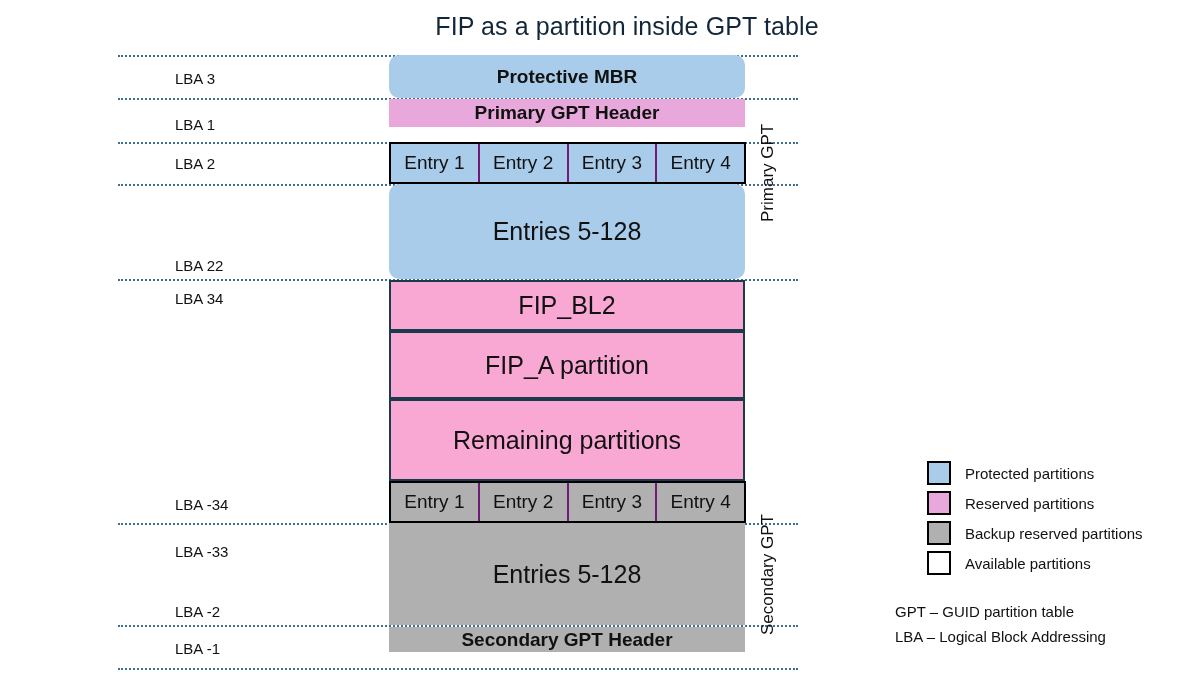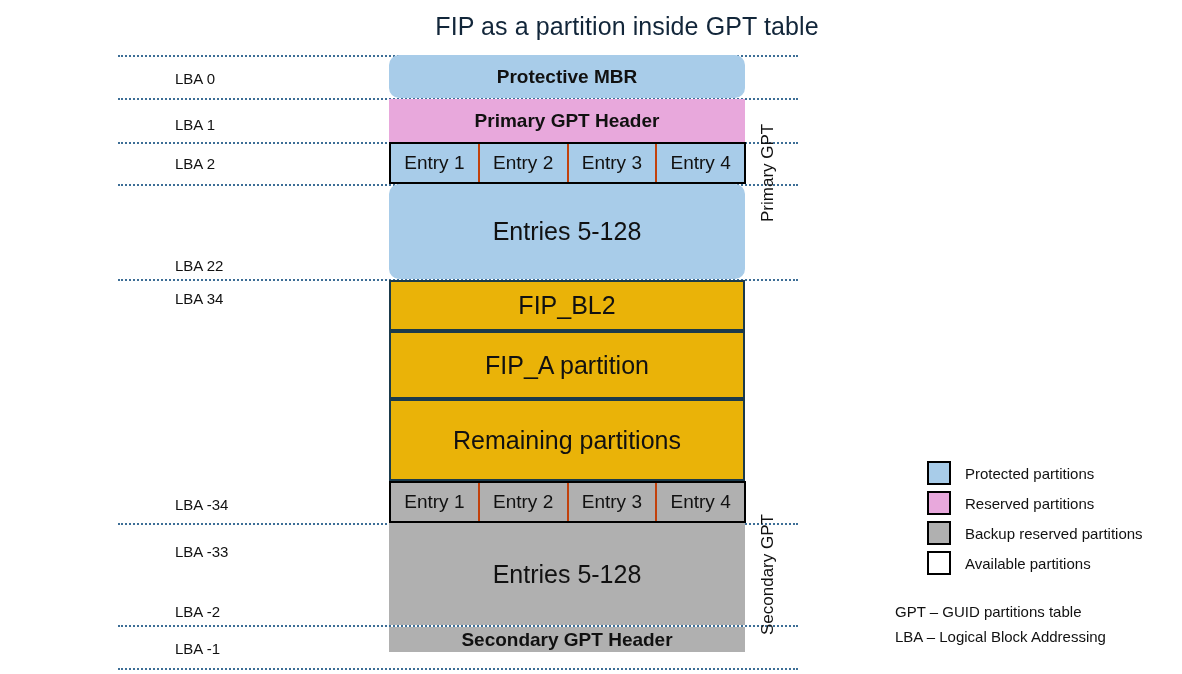--- a/index.html
+++ b/index.html
@@ -25,33 +25,33 @@
     position:absolute;left:175px;font-size:15px;color:#111;white-space:nowrap;
   }
   .band{
     position:absolute;left:389px;width:356px;box-sizing:border-box;
     display:flex;align-items:center;justify-content:center;
     font-size:25px;color:#111;
   }
   .band.blue{background:#a8cce9;border-radius:10px;}
   .band.pink{background:#e8a8dc;}
   .band.gray{background:#b0b0b0;}
-  .band.white{background:#eab308;border:2px solid #1b3a4b;}
+  .band.white{background:#f9a8d4;border:2px solid #1b3a4b;}
   .band.bold{font-weight:bold;font-size:19px;}
 
   
   .entryrow{
     position:absolute;left:389px;width:357px;box-sizing:border-box;
     display:flex;border:2px solid #000;
   }
   .entryrow .cell{
     flex:1 1 0;box-sizing:border-box;
     display:flex;align-items:center;justify-content:center;
     font-size:19px;color:#111;
-    border-right:2px solid #c2410c;
+    border-right:2px solid #701a75;
   }
   .entryrow .cell:last-child{border-right:none;}
   .entryrow.blue .cell{background:#a8cce9;}
   .entryrow.gray .cell{background:#b0b0b0;}
 
   
   .sidelabel{
     position:absolute;
     writing-mode:vertical-rl;transform:rotate(180deg);
     font-size:17px;color:#111;white-space:nowrap;
@@ -77,33 +77,33 @@
     <div class="guide" style="top: 55px;"></div>
     <div class="guide" style="top: 98px;"></div>
     <div class="guide" style="top: 142px;"></div>
     <div class="guide" style="top: 184px;"></div>
     <div class="guide" style="top: 279px;"></div>
     <div class="guide" style="top: 523px;"></div>
     <div class="guide" style="top: 625px;"></div>
     <div class="guide" style="top: 668px;"></div>
   </div>
 <div id="lba-layer">
-    <div class="lba" style="top: 70px;">LBA 0</div>
+    <div class="lba" style="top: 70px;">LBA 3</div>
     <div class="lba" style="top: 116px;">LBA 1</div>
     <div class="lba" style="top: 155px;">LBA 2</div>
     <div class="lba" style="top: 257px;">LBA 22</div>
     <div class="lba" style="top: 290px;">LBA 34</div>
     <div class="lba" style="top: 496px;">LBA -34</div>
     <div class="lba" style="top: 543px;">LBA -33</div>
     <div class="lba" style="top: 603px;">LBA -2</div>
     <div class="lba" style="top: 640px;">LBA -1</div>
   </div>
 <div id="bands-layer">
     <div class="band blue bold" style="top: 55px; height: 43px;">Protective MBR</div>
-    <div class="band pink bold" style="top: 99px; height: 43px;">Primary GPT Header</div>
+    <div class="band pink bold" style="top: 99px; height: 28px;">Primary GPT Header</div>
     <div class="band blue" style="top: 184px; height: 95px;">Entries 5-128</div>
     <div class="band white" style="top: 280px; height: 51px;">FIP_BL2</div>
     <div class="band white" style="top: 331px; height: 68px;">FIP_A partition</div>
     <div class="band white" style="top: 399px; height: 82px;">Remaining partitions</div>
     <div class="band gray" style="top: 523px; height: 102px;">Entries 5-128</div>
     <div class="band gray bold" style="top: 627px; height: 25px;">Secondary GPT Header</div>
   </div>
 <div id="entries-layer">
     <div class="entryrow blue" style="top: 142px; height: 42px;">
       <div class="cell">Entry 1</div>
@@ -135,15 +135,15 @@
     <div class="legrow">
       <div class="swatch" style="background: rgb(176, 176, 176);"></div>
       <div class="legtext">Backup reserved partitions</div>
     </div>
     <div class="legrow">
       <div class="swatch" style="background: rgb(255, 255, 255);"></div>
       <div class="legtext">Available partitions</div>
     </div>
   </div>
 <div id="abbr-layer">
-    <div class="abbr" style="top: 603px;">GPT – GUID partitions table</div>
+    <div class="abbr" style="top: 603px;">GPT – GUID partition table</div>
     <div class="abbr" style="top: 628px;">LBA – Logical Block Addressing</div>
   </div>
 
 </body></html>

